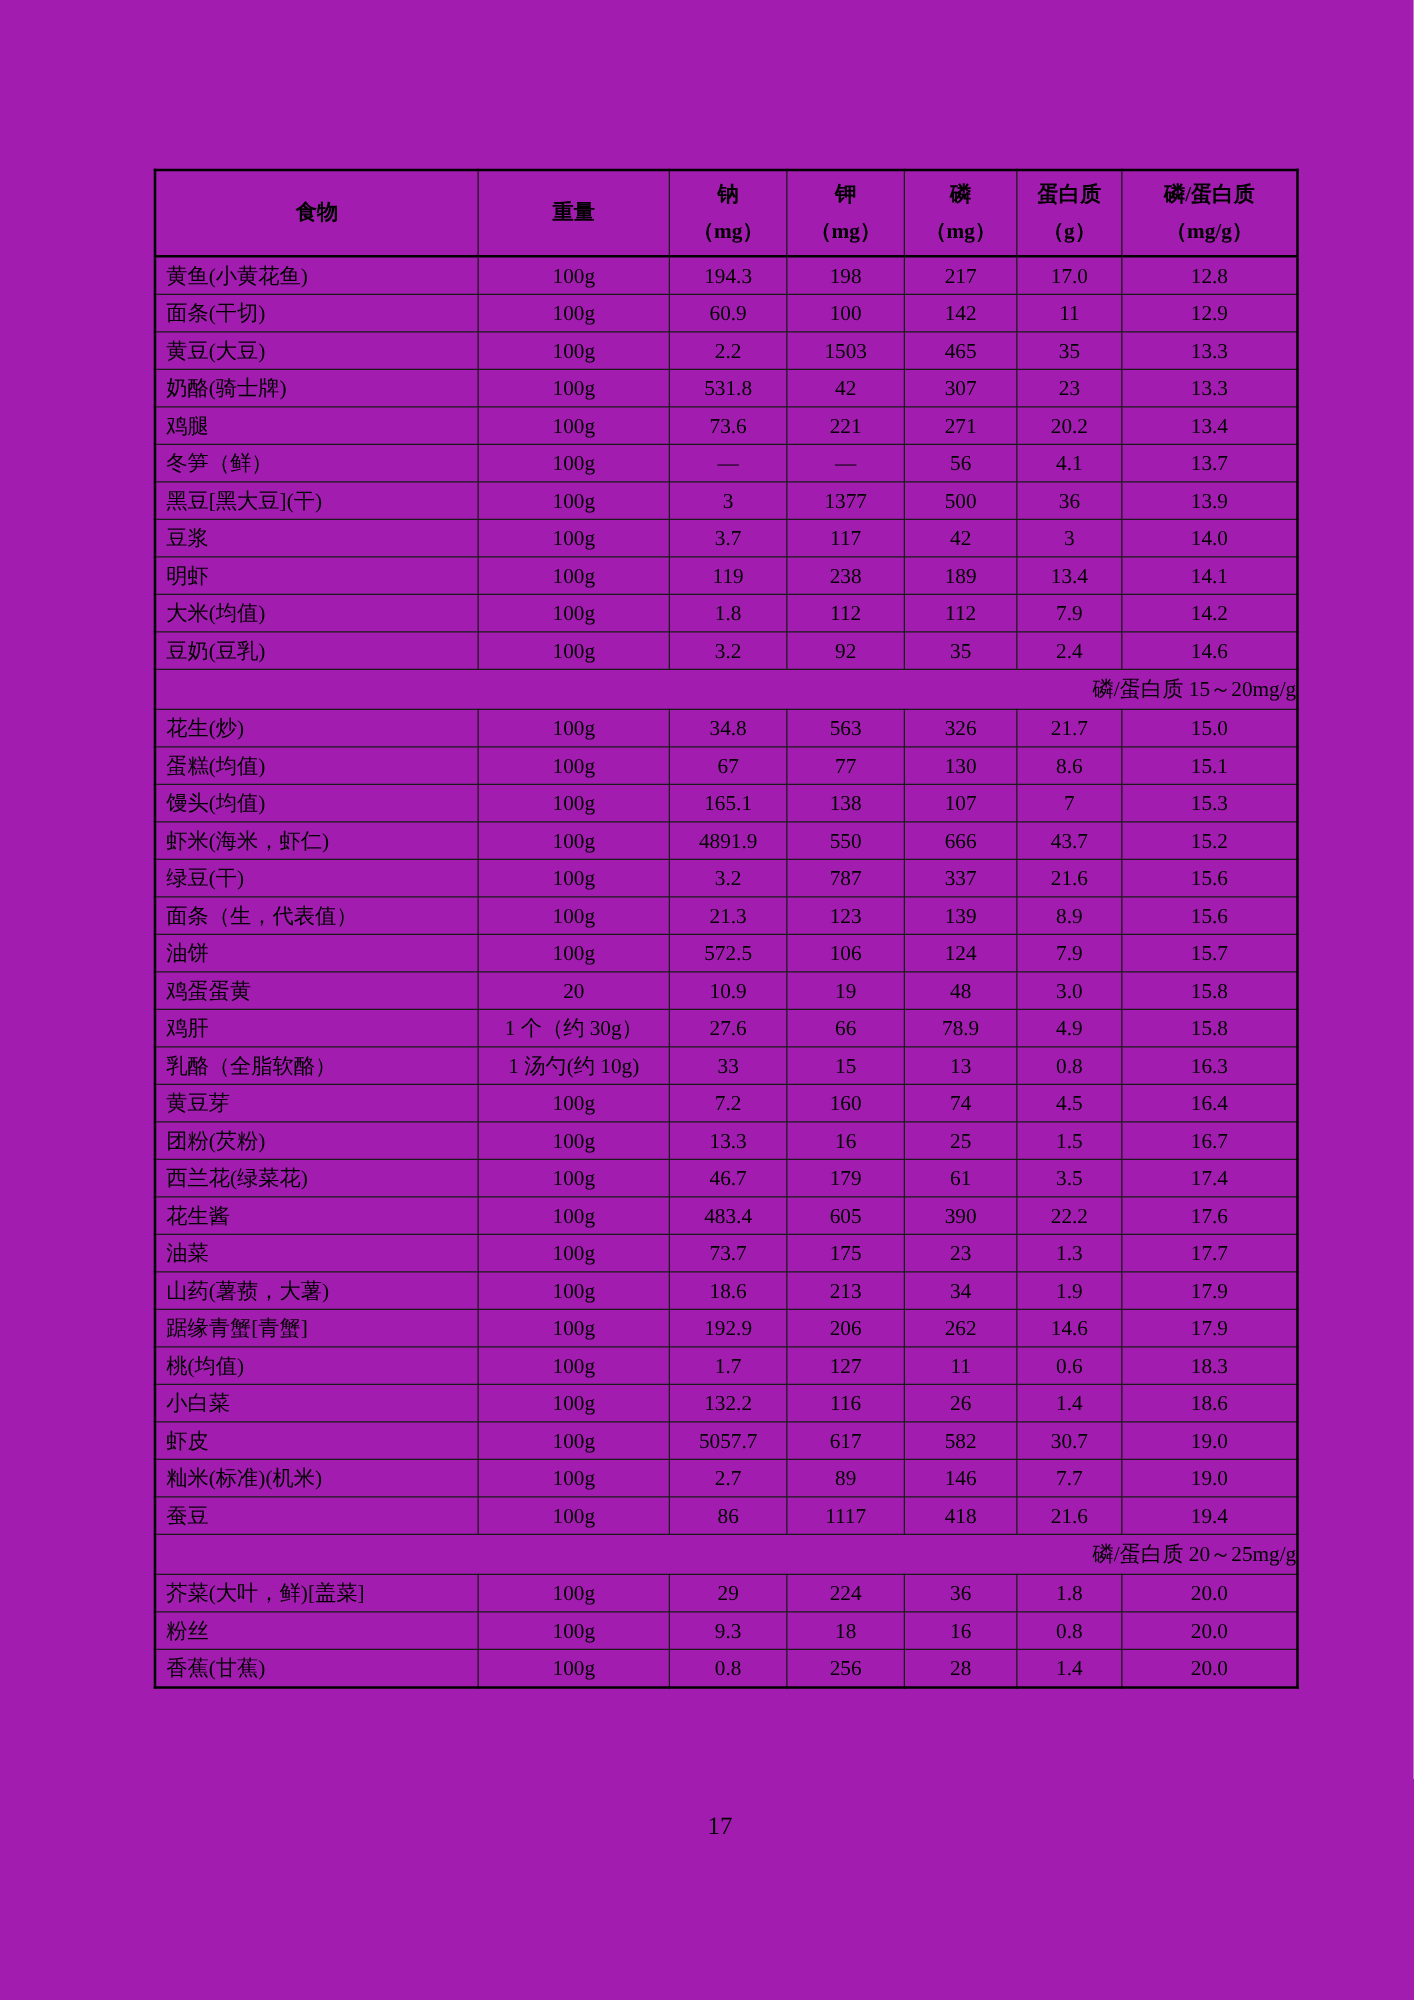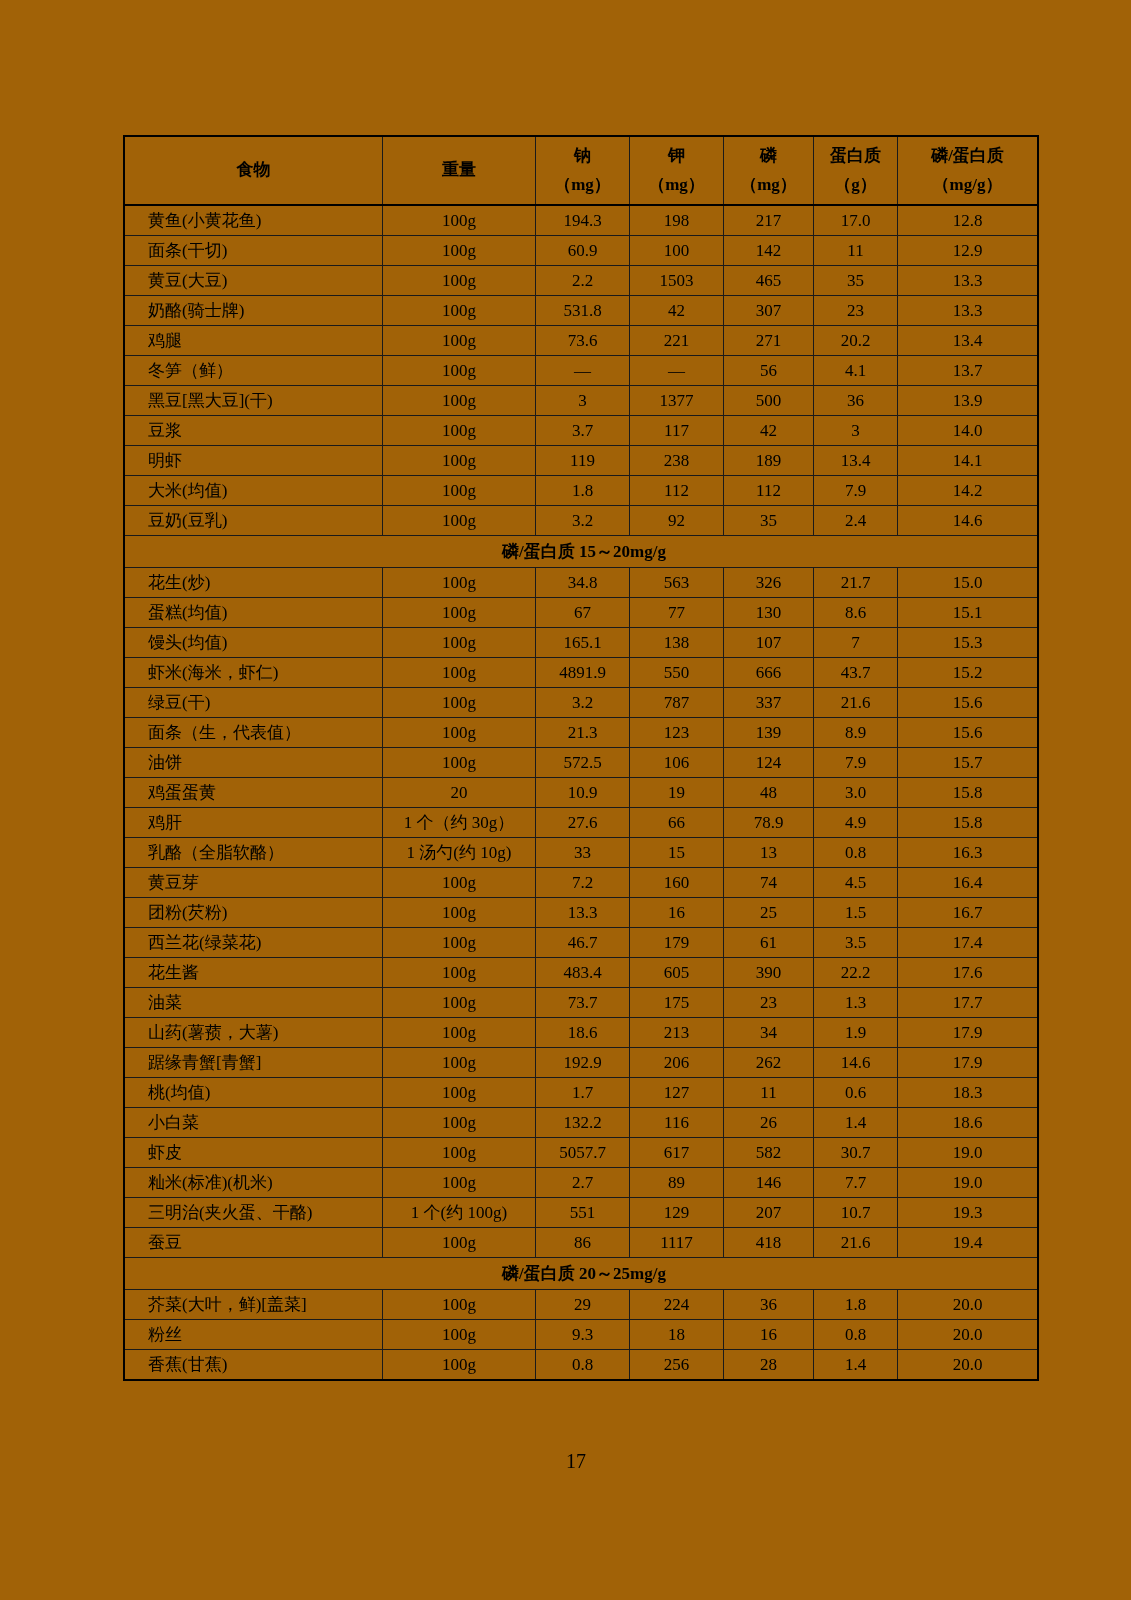--- a/index.html
+++ b/index.html
@@ -4,21 +4,21 @@
 <style>
   html, body {
     margin: 0;
     padding: 0;
     background: #ffffff;
   }
   .page {
     position: relative;
     width: 1131px;
     height: 1600px;
-    background: #a16207;
+    background: #a21caf;
     font-family: "Liberation Serif", "DejaVu Serif", serif;
     color: #000000;
     overflow: hidden;
   }
   table.food-table {
     position: absolute;
     left: 123px;
     top: 135px;
     width: 906px;
     border-collapse: collapse;
@@ -42,27 +42,27 @@
     border-bottom: 2px solid #000000;
   }
   table.food-table td {
     height: 29px;
     padding: 0;
     text-align: center;
     vertical-align: middle;
   }
   table.food-table td.food-name {
     text-align: left;
-    padding-left: 23px;
+    padding-left: 8px;
   }
   table.food-table tr.section-row td {
     height: 31px;
-    text-align: center;
+    text-align: right;
     padding-left: 6px;
-    font-weight: bold;
+    font-weight: normal;
     font-size: 17px;
   }
   .col-food   { width: 257px; }
   .col-weight { width: 152px; margin-left: 30px; }
   .col-na     { width: 93px; }
   .col-k      { width: 93px; }
   .col-p      { width: 89px; }
   .col-prot   { width: 83px; }
   .col-ratio  { width: 139px; }
   .page-number {
@@ -395,29 +395,20 @@
         <tr>
           <td class="col-food food-name">籼米(标准)(机米)</td>
           <td class="col-weight">100g</td>
           <td class="col-na">2.7</td>
           <td class="col-k">89</td>
           <td class="col-p">146</td>
           <td class="col-prot">7.7</td>
           <td class="col-ratio">19.0</td>
         </tr>
         <tr>
-          <td class="col-food food-name">三明治(夹火蛋、干酪)</td>
-          <td class="col-weight">1 个(约 100g)</td>
-          <td class="col-na">551</td>
-          <td class="col-k">129</td>
-          <td class="col-p">207</td>
-          <td class="col-prot">10.7</td>
-          <td class="col-ratio">19.3</td>
-        </tr>
-        <tr>
           <td class="col-food food-name">蚕豆</td>
           <td class="col-weight">100g</td>
           <td class="col-na">86</td>
           <td class="col-k">1117</td>
           <td class="col-p">418</td>
           <td class="col-prot">21.6</td>
           <td class="col-ratio">19.4</td>
         </tr>
         <tr class="section-row">
           <td colspan="7">磷/蛋白质 20～25mg/g</td>

